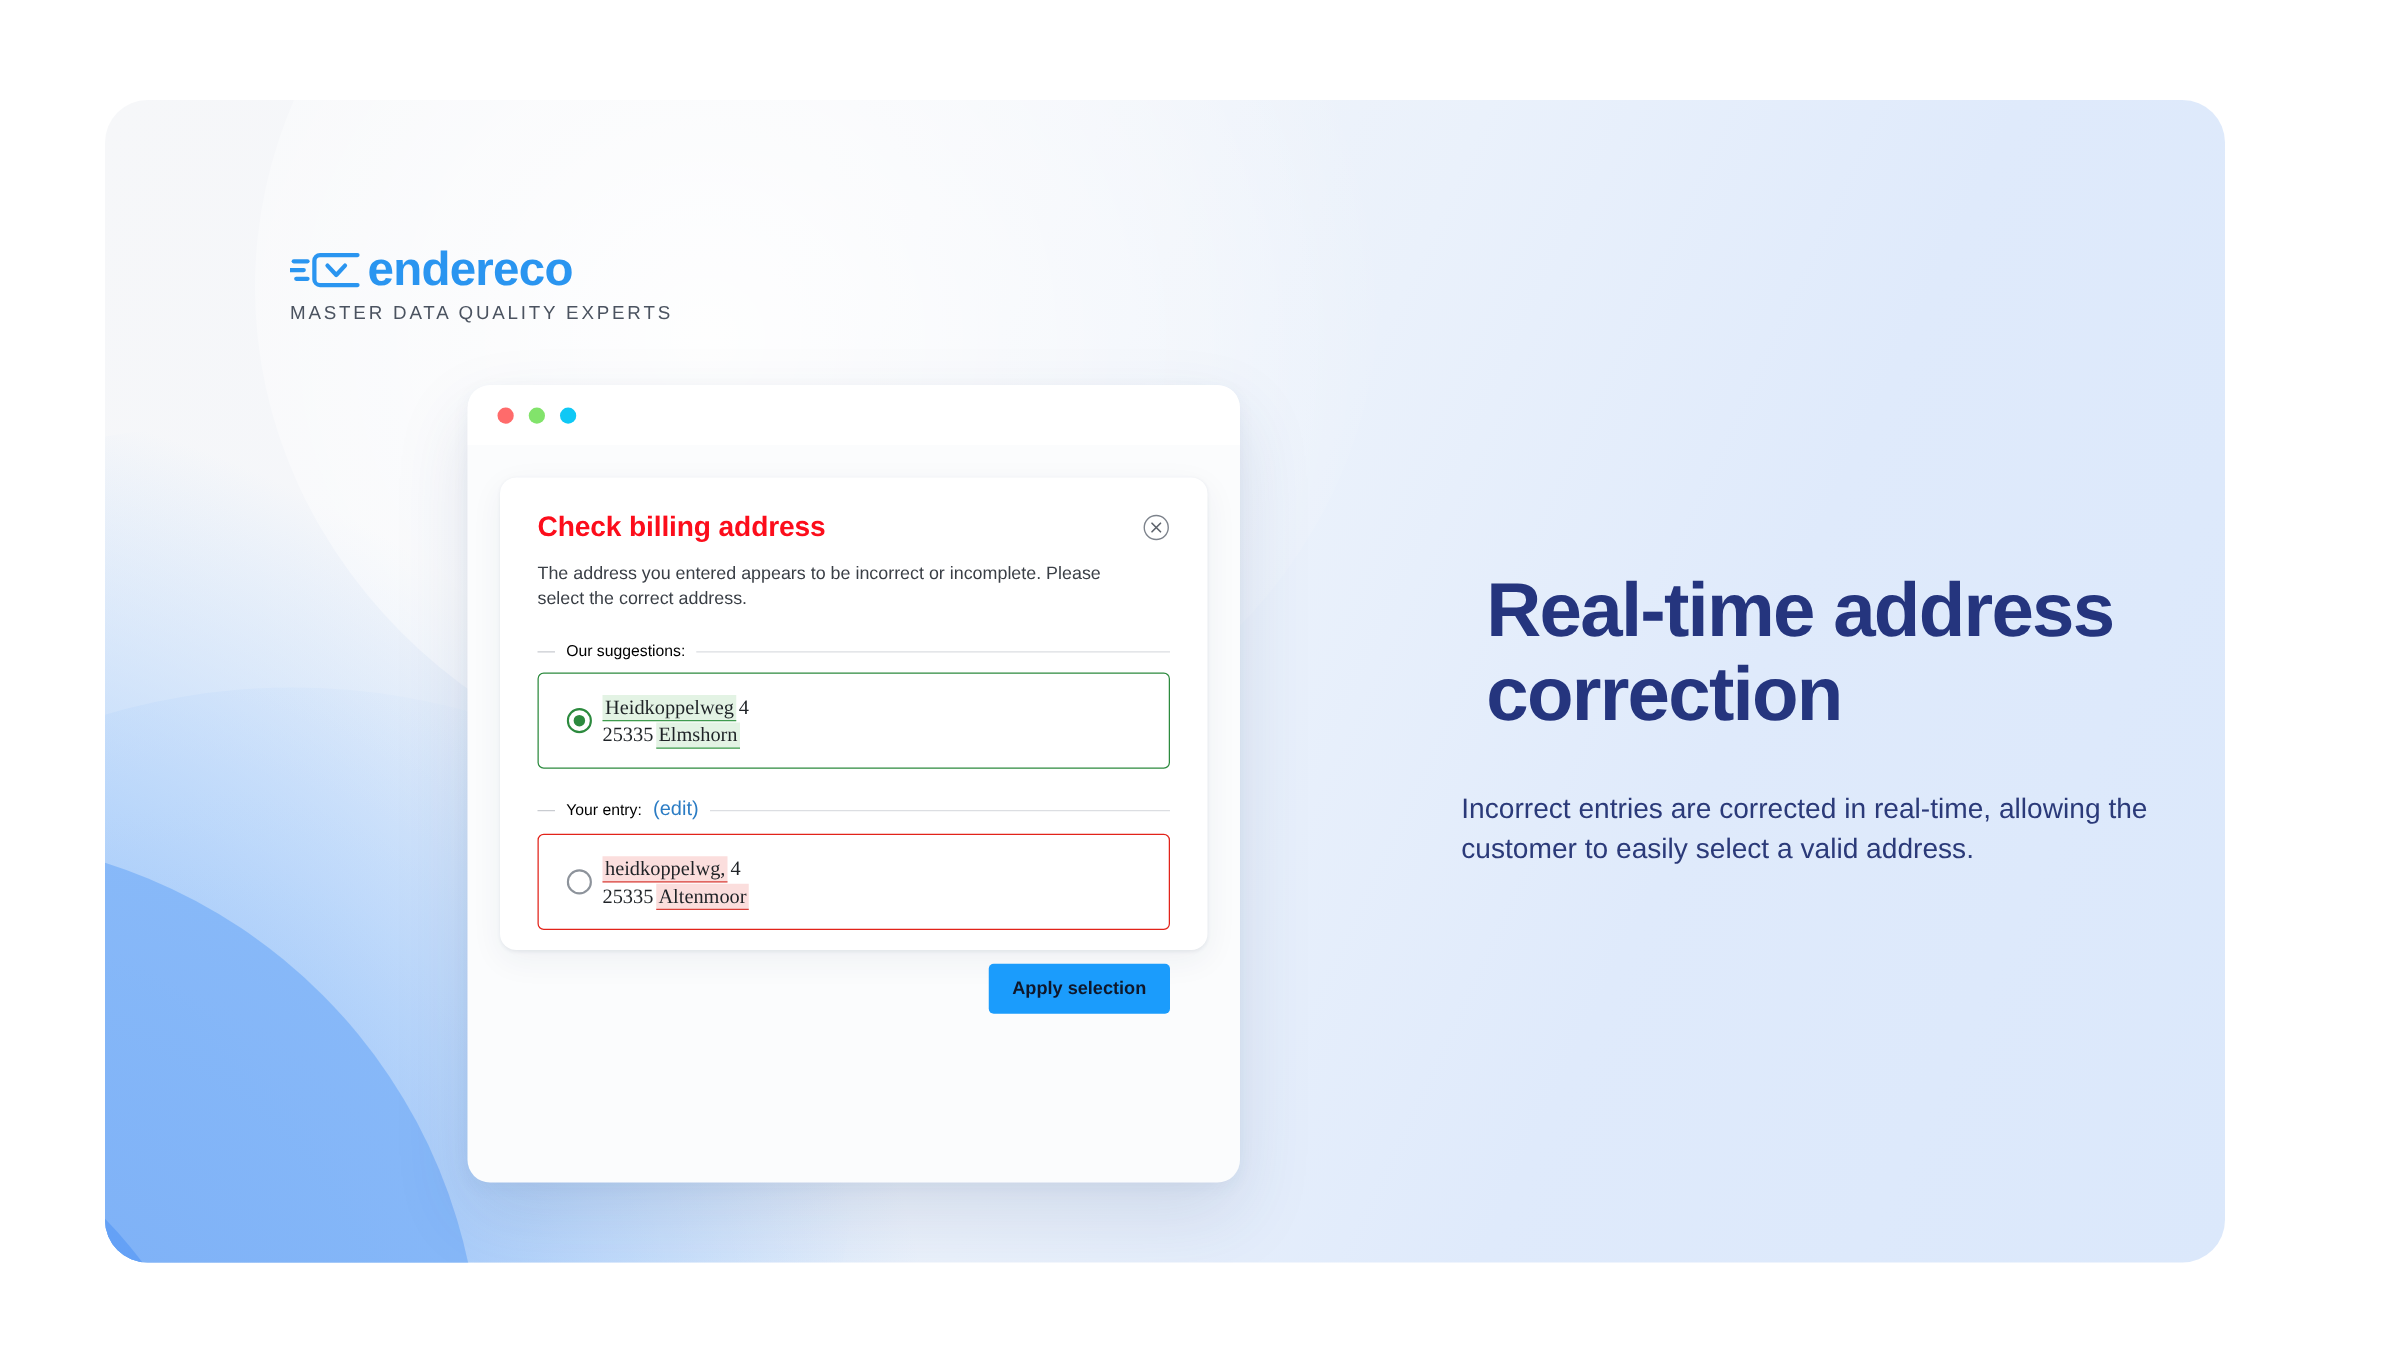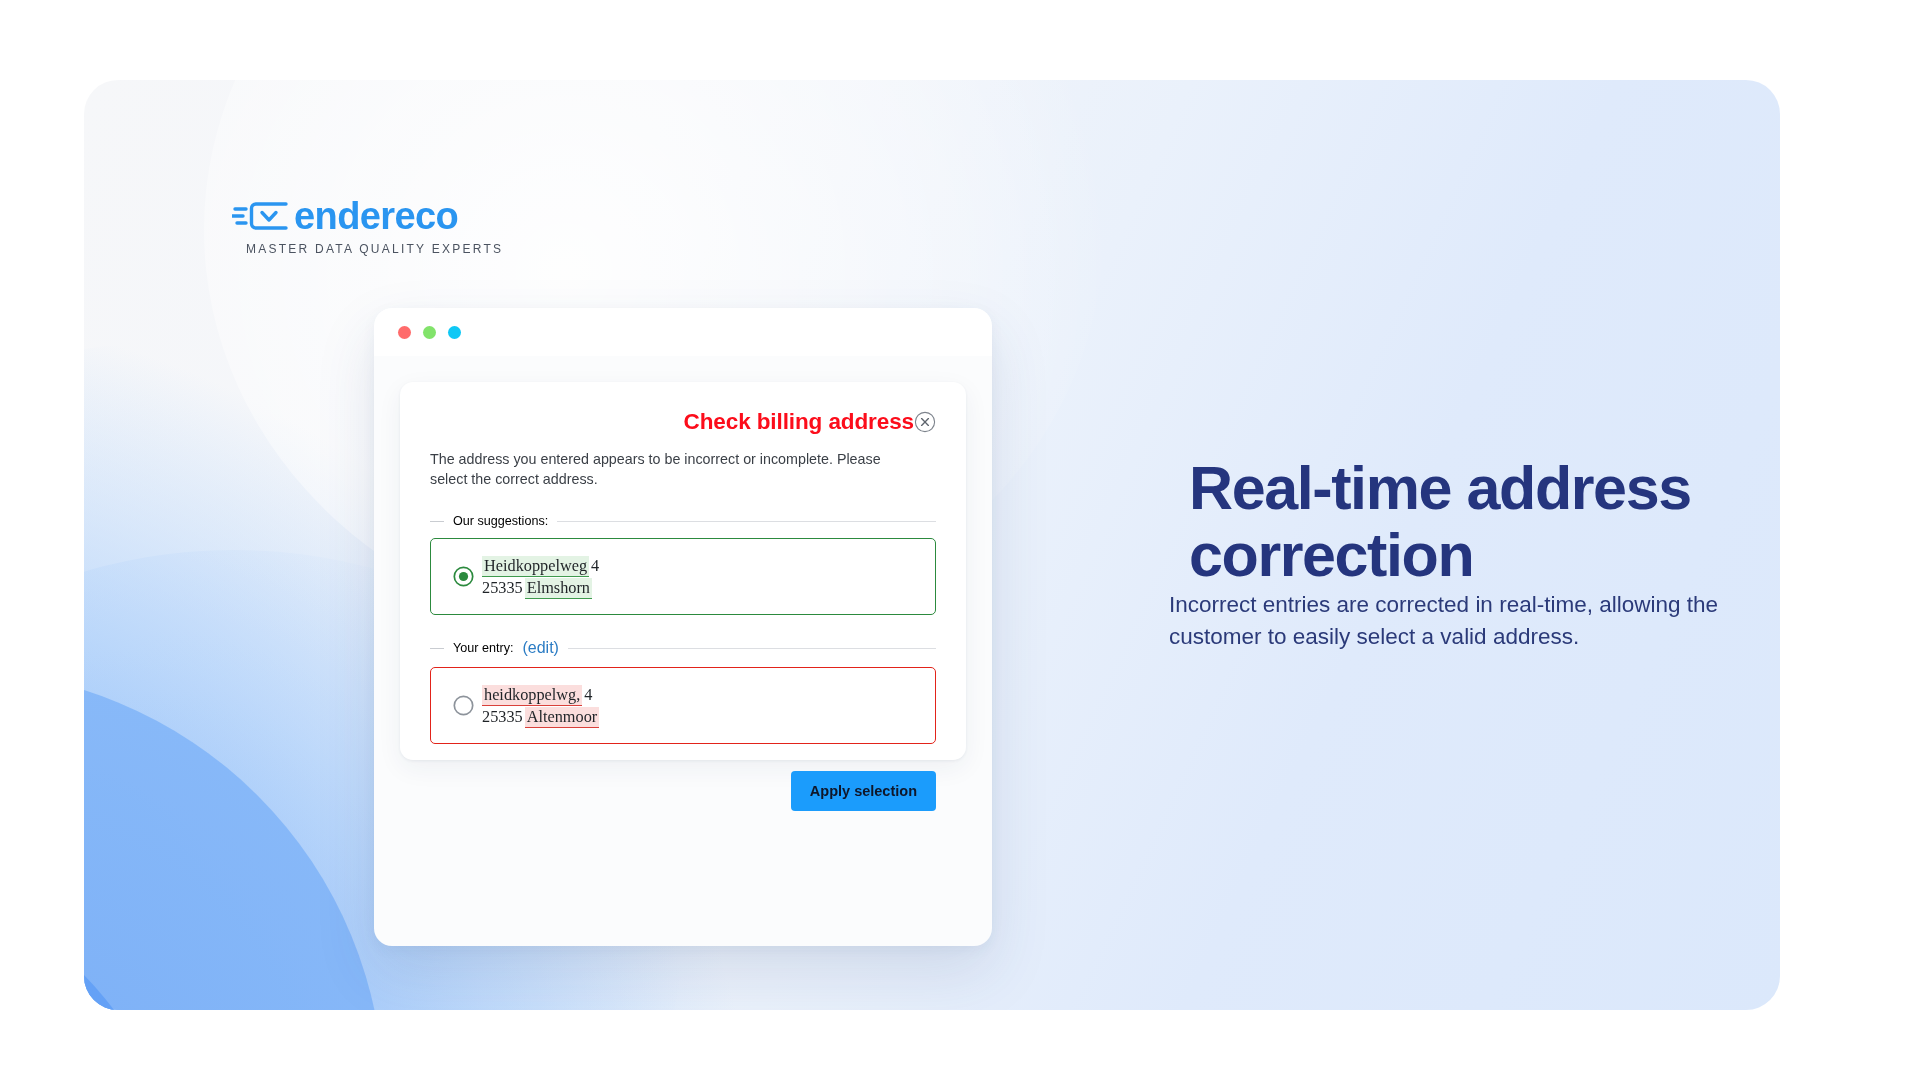--- a/index.html
+++ b/index.html
@@ -90,22 +90,21 @@
   #logo-wordmark {
     font-size: 38px;
     font-weight: 700;
     color: #2a95f0;
     letter-spacing: -0.6px;
     line-height: 1;
     margin-left: -2px;
   }
   #logo-tagline {
     margin-top: 6px;
-    margin-left: 14px;
-    font-size: 12px;
+    font-size: 15px;
     letter-spacing: 2.25px;
     color: #4b5360;
     font-weight: 500;
     white-space: nowrap;
   }
 
   
   #browser-window {
     position: absolute;
     left: 290px;
@@ -143,21 +142,21 @@
     background: #ffffff;
     border-radius: 13px;
     box-shadow: 0 1px 3px rgba(30,50,90,.07), 0 8px 26px rgba(30,50,90,.06);
     padding: 28px 30px 26px 30px;
     z-index: 7;
   }
 
   #dialog-header {
     display: flex;
     align-items: flex-start;
-    justify-content: flex-end;
+    justify-content: space-between;
   }
   #dialog-title {
     font-size: 22.5px;
     font-weight: 700;
     color: #fc0d1b;
     letter-spacing: -0.1px;
     line-height: 1.1;
   }
   #close-button {
     width: 22px; height: 22px;
@@ -274,20 +273,21 @@
   #copy-heading {
     font-size: 61px;
     font-weight: 700;
     line-height: 1.1;
     color: #25357e;
     letter-spacing: -1.4px;
     max-width: 615px;
     margin-left: 20px;
   }
   #copy-body {
+    margin-top: 42px;
     font-size: 22.5px;
     line-height: 1.42;
     color: #2b3a79;
     max-width: 610px;
   }
 </style>
 </head>
 <body>
 
 <div id="hero-card">

